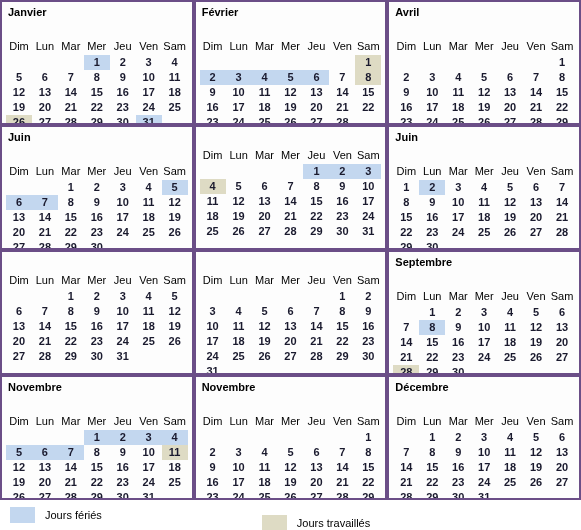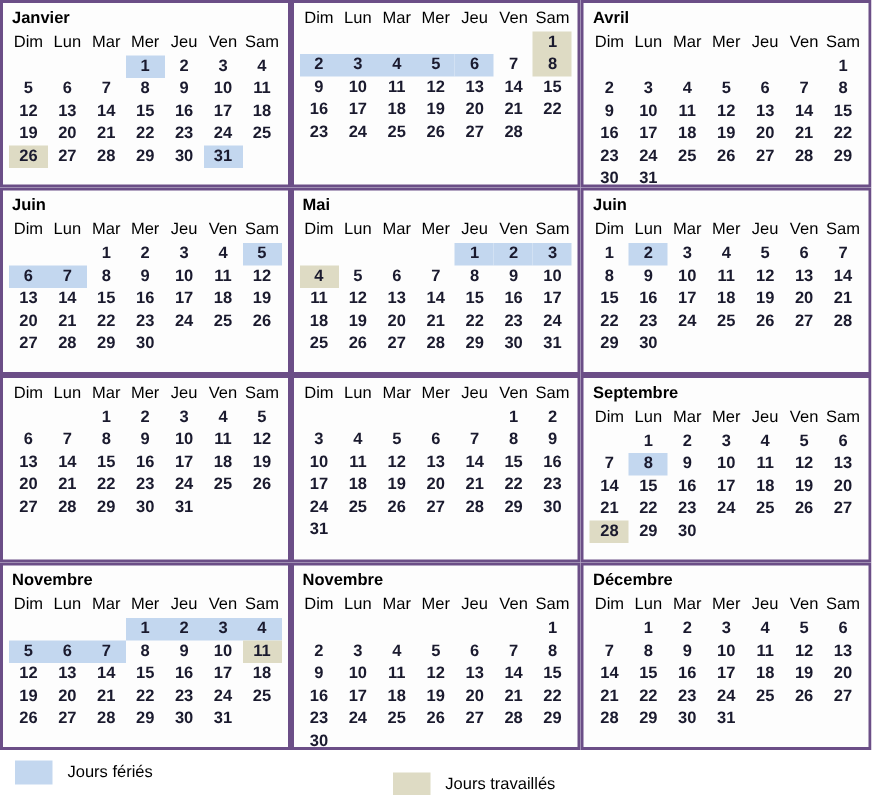--- a/index.html
+++ b/index.html
@@ -44,20 +44,21 @@
     font-size: 11px;
     color: #000;
     padding: 1px 0 2px 2px;
     letter-spacing: 0px;
     line-height: 13px;
   }
   table.month-table {
     border-collapse: collapse;
     width: 100%;
     table-layout: fixed;
+    margin-top: 18px;
   }
   table.month-table th {
     font-weight: normal;
     font-size: 11px;
     color: #000;
     text-align: center;
     padding: 1px 0 2px 0;
     line-height: 13px;
   }
   table.month-table td {
@@ -177,20 +178,21 @@
               <td class="">28</td>
               <td class="">29</td>
               <td class="">30</td>
               <td class="ferie">31</td>
               <td class="empty"></td>
             </tr>
           </tbody>
         </table>
       </div>
       <div class="month">
+        <div class="month-title">Février</div>
         <table class="month-table">
           <thead>
             <tr>
               <th>Dim</th>
               <th>Lun</th>
               <th>Mar</th>
               <th>Mer</th>
               <th>Jeu</th>
               <th>Ven</th>
               <th>Sam</th>
@@ -374,21 +376,20 @@
               <td class="">29</td>
               <td class="">30</td>
               <td class="empty"></td>
               <td class="empty"></td>
               <td class="empty"></td>
             </tr>
           </tbody>
         </table>
       </div>
       <div class="month">
-        <div class="month-title">Mai</div>
         <table class="month-table">
           <thead>
             <tr>
               <th>Dim</th>
               <th>Lun</th>
               <th>Mar</th>
               <th>Mer</th>
               <th>Jeu</th>
               <th>Ven</th>
               <th>Sam</th>

